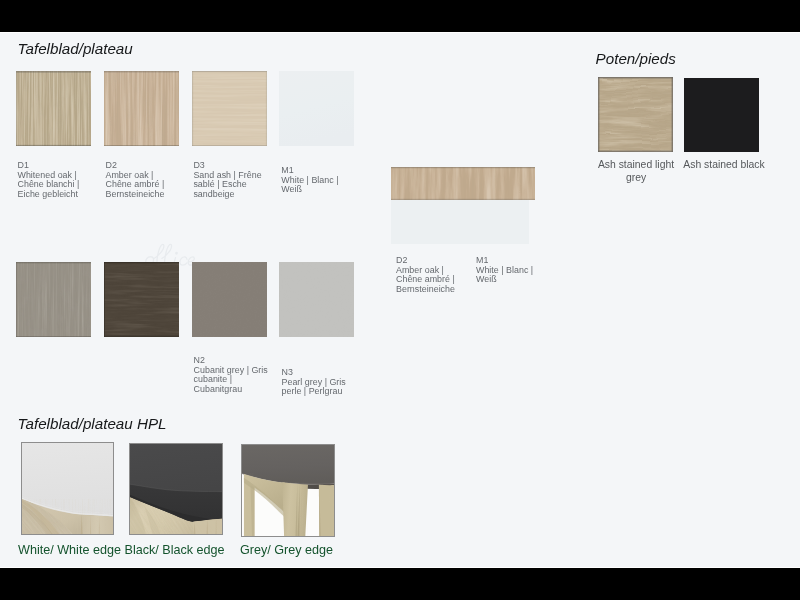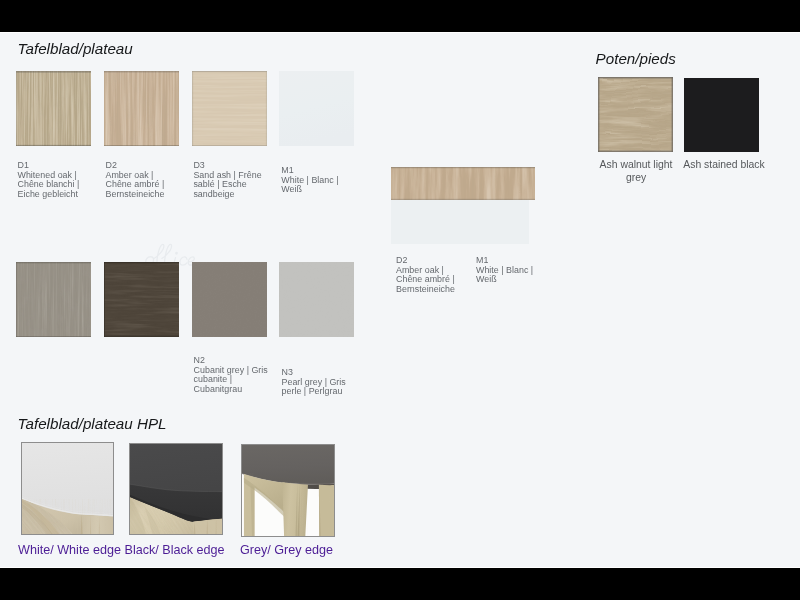--- a/index.html
+++ b/index.html
@@ -21,21 +21,21 @@
 
   .sw{position:absolute;overflow:hidden;}
   .sw svg{display:block;width:100%;height:100%;}
 
   .lab{position:absolute;font-size:8.9px;line-height:9.7px;color:#65696e;
        letter-spacing:0.02px;}
   .lab .code{display:block;}
 
   .foot{position:absolute;font-size:10.4px;line-height:13px;color:#55585b;
         text-align:center;}
-  .hplcap{position:absolute;font-size:12.6px;line-height:13px;color:#4c1d95;
+  .hplcap{position:absolute;font-size:12.6px;line-height:13px;color:#14532d;
           white-space:nowrap;}
 
   .hpl{position:absolute;box-sizing:border-box;border:1px solid #8d8d8d;overflow:hidden;}
   .hpl svg{display:block;width:100%;height:100%;}
 
   #wm{position:absolute;left:139px;top:201px;width:106px;height:38px;
       opacity:.55;pointer-events:none;}
 </style>
 </head>
 <body>
@@ -298,21 +298,21 @@
         <rect width="75" height="75" filter="url(#ash-d)"></rect>
         <rect width="75" height="75" filter="url(#ash-l)"></rect>
         <rect x="0" y="0" width="75" height="1.4" fill="#6a6560" opacity=".75"></rect>
         <rect x="0" y="0" width="1.4" height="75" fill="#6a6560" opacity=".7"></rect>
         <rect x="73.6" y="0" width="1.4" height="75" fill="#6a6560" opacity=".7"></rect>
         <rect x="0" y="73.6" width="75" height="1.4" fill="#6a6560" opacity=".7"></rect>
       </svg>
     </div>
     <div class="sw" id="sw-ash-black" style="left:684px;top:46px;width:75px;height:74px;background:#1c1c1e;"></div>
 
-    <div class="foot" style="left:592px;top:126px;width:88px;">Ash walnut light grey</div>
+    <div class="foot" style="left:592px;top:126px;width:88px;">Ash stained light grey</div>
     <div class="foot" style="left:680px;top:126px;width:88px;">Ash stained black</div>
 
     <h2 class="sec-title" id="title-hpl" style="left:17.6px;top:384.3px;">Tafelblad/plateau HPL</h2>
 
     <div class="hpl" id="hpl-white" style="left:21px;top:410px;width:93px;height:93px;">
       <svg viewBox="0 0 93 93" preserveAspectRatio="none">
         <defs>
           <linearGradient id="wt" x1="0" y1="0" x2="0.1" y2="1">
             <stop offset="0" stop-color="#e6e6e6"></stop>
               <stop offset=".45" stop-color="#e2e2e2"></stop>

